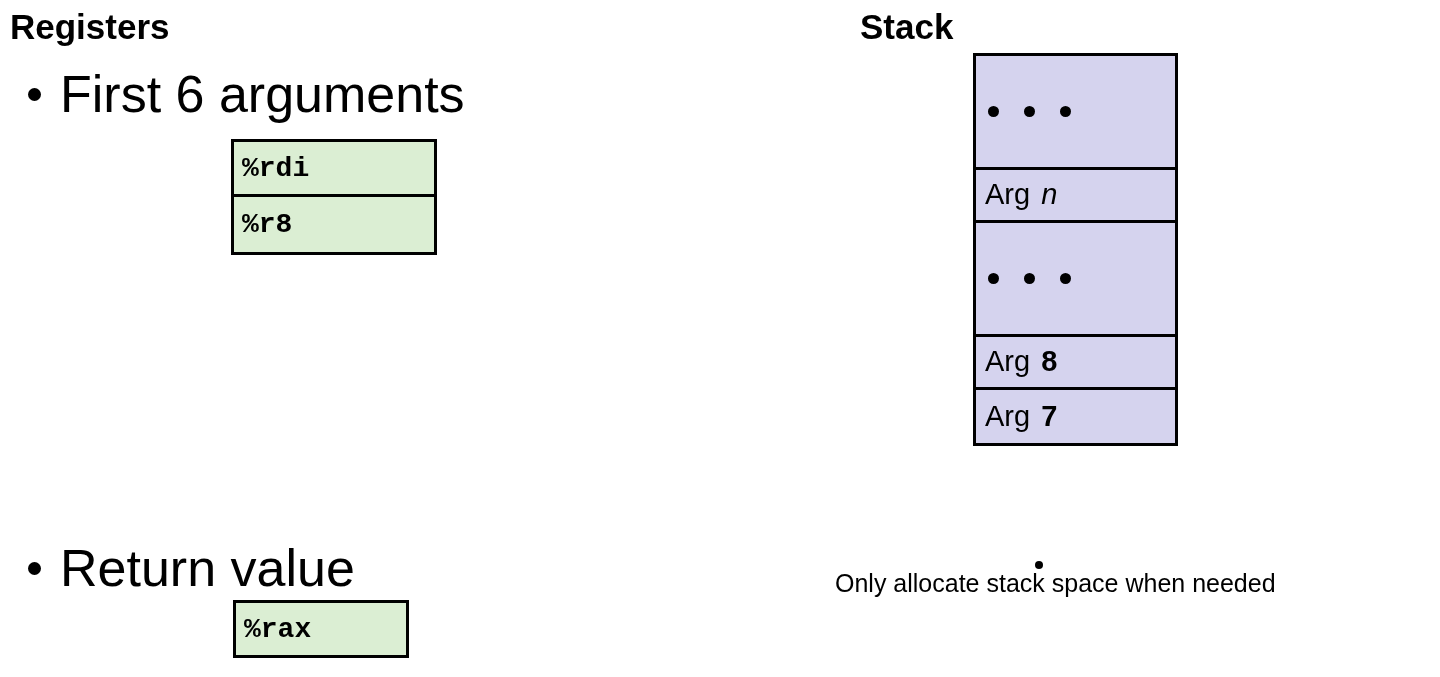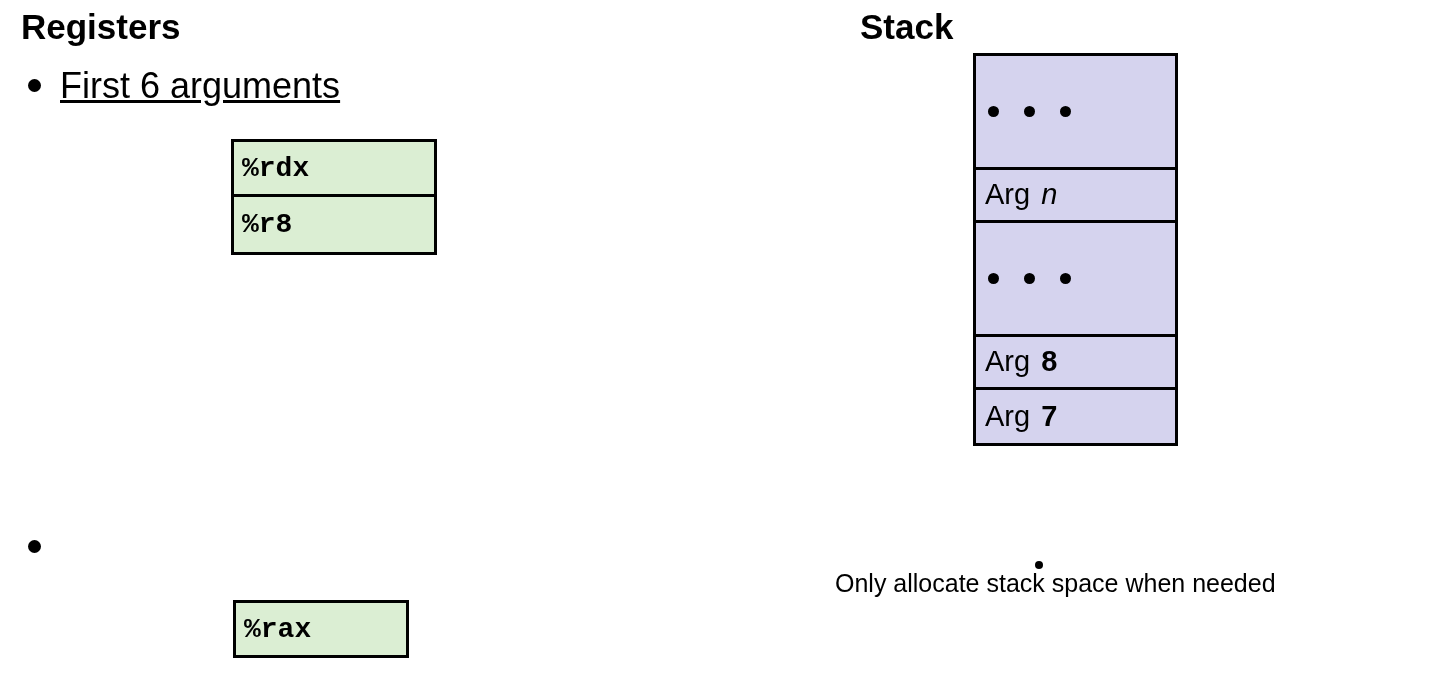--- a/index.html
+++ b/index.html
@@ -5,26 +5,26 @@
   * { margin:0; padding:0; box-sizing:border-box; }
   html,body { background:#ffffff; }
   body {
     width:1440px; height:677px; position:relative; overflow:hidden;
     font-family:"Liberation Sans", sans-serif; color:#000;
   }
   .abs { position:absolute; }
 
   
   .heading { font-weight:bold; font-size:35px; line-height:1.1; }
-  #registers-title { left:21px; top:8px; }
+  #registers-title { left:10px; top:8px; }
   #stack-title { left:860px; top:8px; }
 
   
   .bullet-row { display:flex; align-items:center; }
-  .bullet-big { font-size:36px; line-height:1.1;text-decoration:underline; }
+  .bullet-big { font-size:52px; line-height:1.1; }
   .bullet-big .bullet-dot { width:13px; height:13px; margin-right:19px; }
   .bullet-dot { background:#000; border-radius:50%; flex:0 0 auto; }
   #bullet-first6 { left:28px; top:66px; }
   #bullet-return { left:28px; top:540px; }
   #stack-note { left:835px; top:561px; font-size:25px;flex-direction:column; }
   #stack-note .bullet-dot { width:8px; height:8px; margin-right:32px; }
 
   
   .green-box { border:3px solid #000; }
   #arg-registers { left:231px; top:139px; width:206px; }
@@ -59,26 +59,27 @@
 <body>
 
 <div class="heading abs" id="registers-title">Registers</div>
 
 <div class="bullet-row bullet-big abs" id="bullet-first6">
   <span class="bullet-dot"></span>
   <span>First 6 arguments</span>
 </div>
 
 <div class="green-box abs" id="arg-registers" style="background: rgb(219, 238, 211);">
-    <div class="reg-row">%rdx</div>
+    <div class="reg-row">%rdi</div>
     <div class="reg-row">%r8</div>
   </div>
 
 <div class="bullet-row bullet-big abs" id="bullet-return">
   <span class="bullet-dot"></span>
+  <span>Return value</span>
 </div>
 
 <div class="green-box abs" id="return-register" style="background: rgb(219, 238, 211);">%rax</div>
 
 <div class="heading abs" id="stack-title">Stack</div>
 
 <div class="abs" id="stack-table" style="background: rgb(213, 211, 238);">
     <div class="stack-cell tall">
       <span class="dots">
         <span class="dot"></span>

